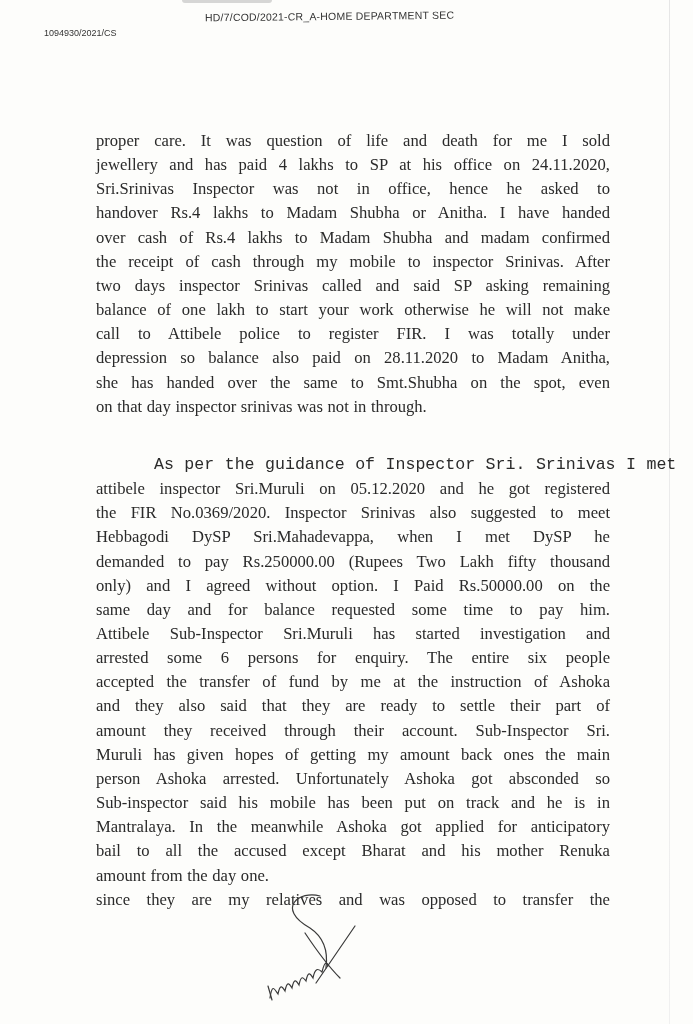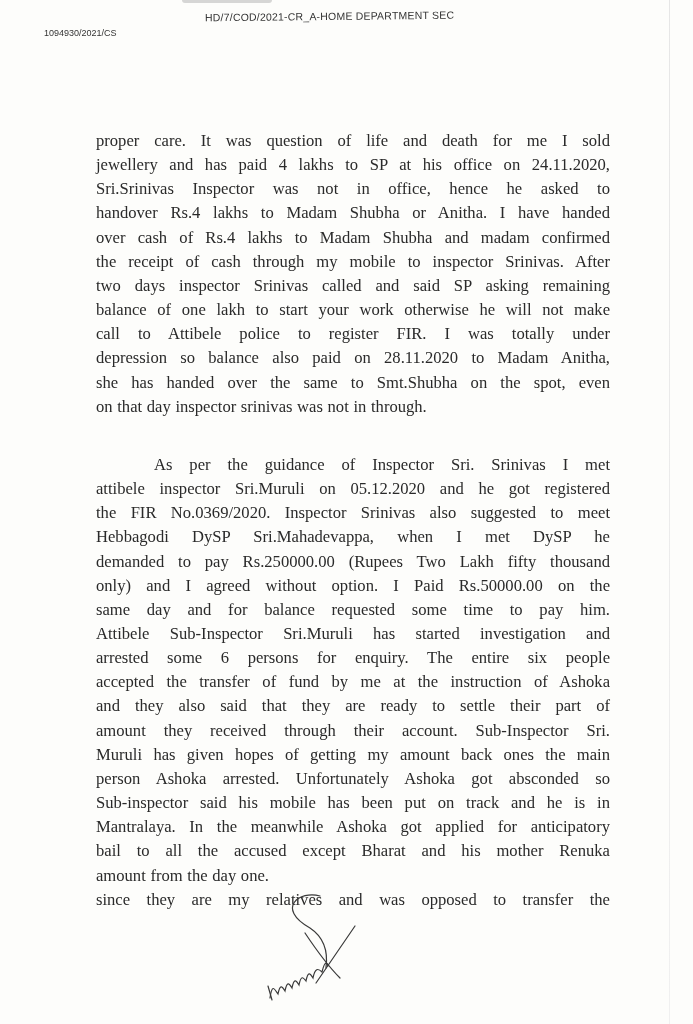--- a/index.html
+++ b/index.html
@@ -28,21 +28,21 @@
   .body-text {
     position: absolute; left: 92px; top: 125px; width: 522px;
     font-size: 16.6px; line-height: 24.15px;
     text-align: justify;
     word-spacing: 0.5px;
   }
   .body-text p { margin: 4px; }
   .line { display: block; text-align: justify; text-align-last: justify; white-space: nowrap; }
   .line.last { text-align-last: left; }
   .para-gap { height: 26px; }
-  .indent { padding-left: 58px; }
+  .indent { padding-left: 58px; font-family: Liberation Mono, monospace; }
   .signature {
     position: absolute; left: 260px; top: 888px; width: 130px; height: 120px;
   }
 </style>
 </head>
 <body>
 
 <div class="top-smudge"></div>
 
 <div class="header-ref">

